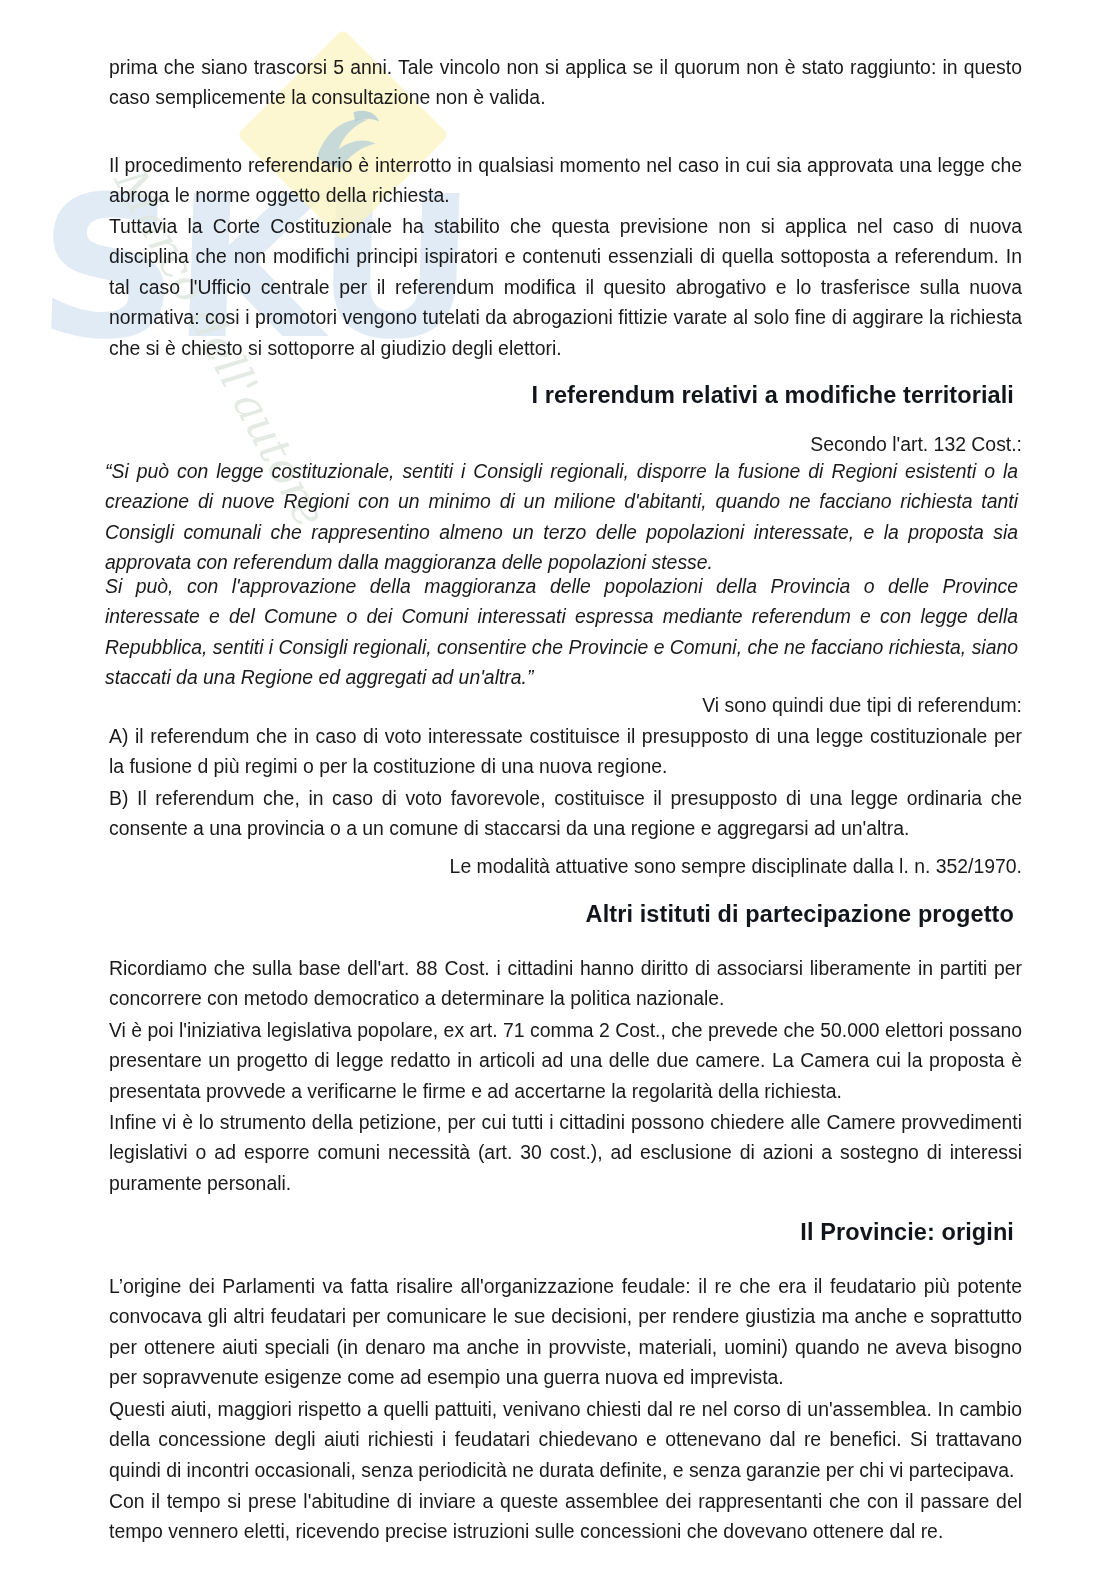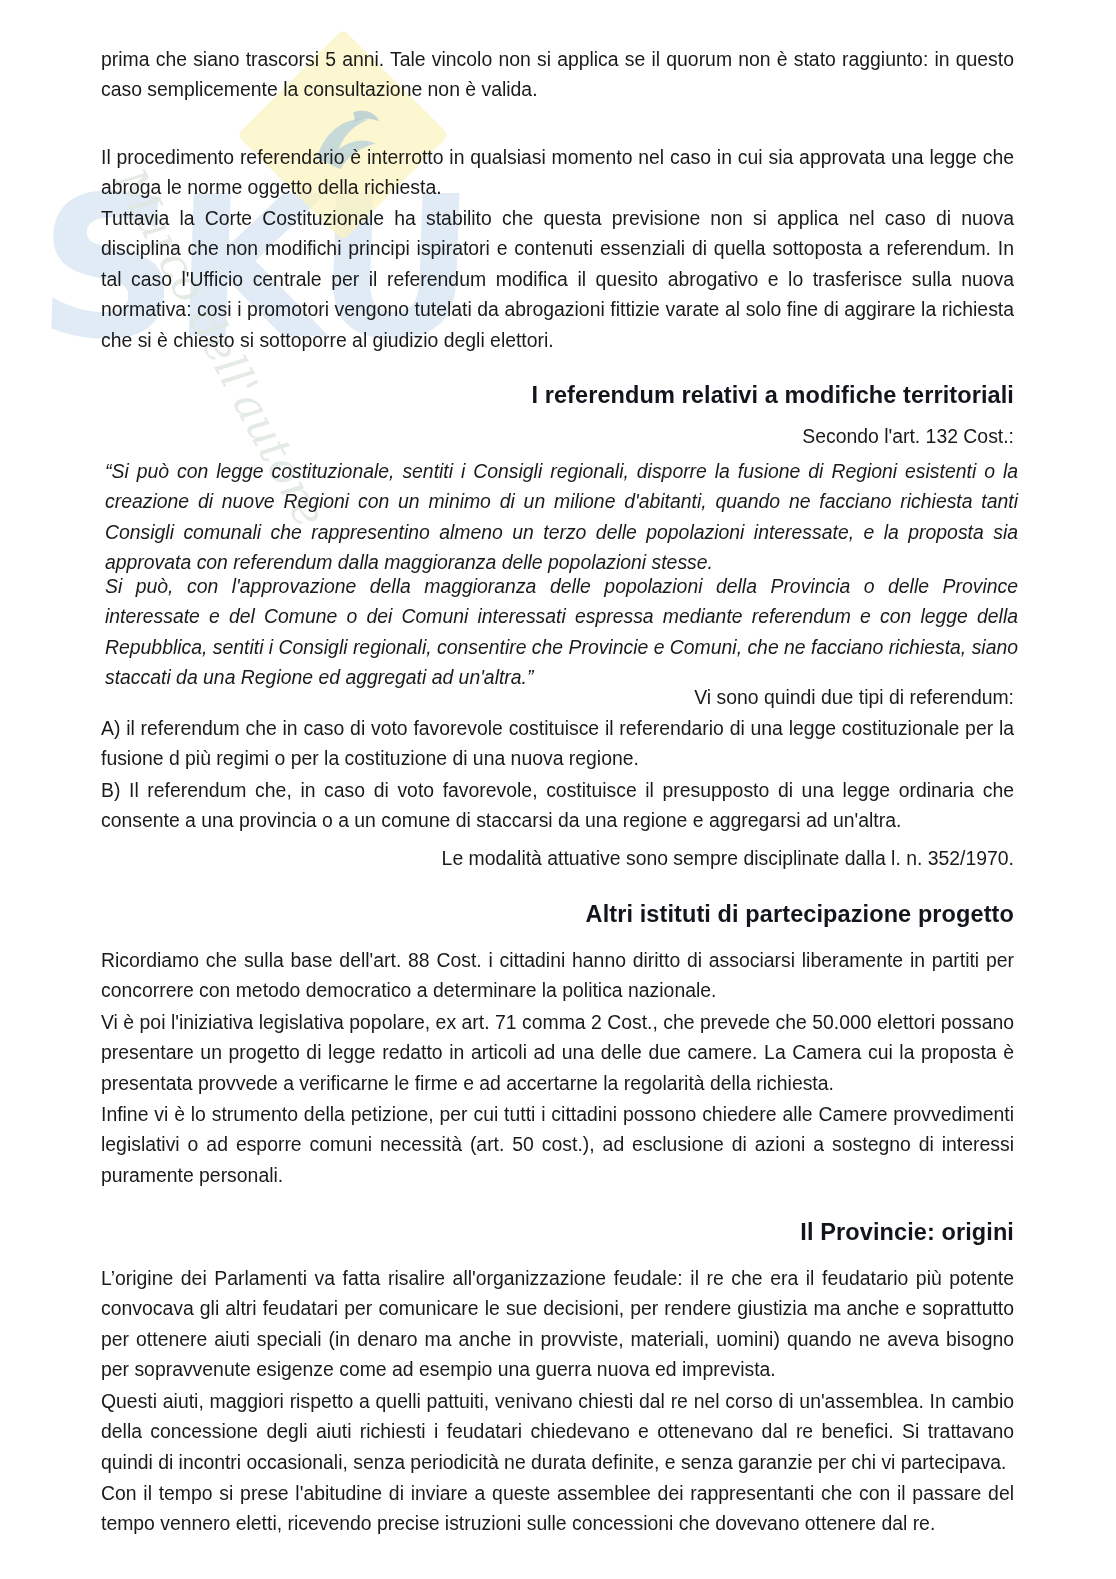--- a/index.html
+++ b/index.html
@@ -85,21 +85,21 @@
     z-index: 2;
   }
   .col {
     position: absolute;
     left: 101px;
     top: 0;
     width: 913px;
   }
 
   p.body {
-    margin: 0;
+    margin: 8px;
     font-size: 19.4px;
     line-height: 30.4px;
     color: #1a1a1a;
     text-align: justify;
     text-justify: inter-word;
     hyphens: none;
   }
   p.body.left { text-align: right; }
   p.quote {
     margin: 4px;
@@ -144,29 +144,29 @@
       <p class="body blk" style="top:203px">Tuttavia la Corte Costituzionale ha stabilito che questa previsione non si applica nel caso di nuova disciplina che non modifichi principi ispiratori e contenuti essenziali di quella sottoposta a referendum. In tal caso l'Ufficio centrale per il referendum modifica il quesito abrogativo e lo trasferisce sulla nuova normativa: cosi i promotori vengono tutelati da abrogazioni fittizie varate al solo fine di aggirare la richiesta che si è chiesto si sottoporre al giudizio degli elettori.</p>
 
       <h2 class="heading blk" style="top:380px">I referendum relativi a modifiche territoriali</h2>
 
       <p class="body left blk" style="top:421px">Secondo l'art. 132 Cost.:</p>
 
       <p class="quote blk" style="top:452px">“Si può con legge costituzionale, sentiti i Consigli regionali, disporre la fusione di Regioni esistenti o la creazione di nuove Regioni con un minimo di un milione d'abitanti, quando ne facciano richiesta tanti Consigli comunali che rappresentino almeno un terzo delle popolazioni interessate, e la proposta sia approvata con referendum dalla maggioranza delle popolazioni stesse.</p>
       <p class="quote blk" style="top:567px">Si può, con l'approvazione della maggioranza delle popolazioni della Provincia o delle Province interessate e del Comune o dei Comuni interessati espressa mediante referendum e con legge della Repubblica, sentiti i Consigli regionali, consentire che Provincie e Comuni, che ne facciano richiesta, siano staccati da una Regione ed aggregati ad un'altra.”</p>
 
       <p class="body left blk" style="top:682px">Vi sono quindi due tipi di referendum:</p>
-      <p class="body blk" style="top:713px">A) il referendum che in caso di voto favorevole costituisce il referendario di una legge costituzionale per la fusione d più regimi o per la costituzione di una nuova regione.</p>
+      <p class="body blk" style="top:713px">A) il referendum che in caso di voto interessate costituisce il presupposto di una legge costituzionale per la fusione d più regimi o per la costituzione di una nuova regione.</p>
       <p class="body blk" style="top:775px">B) Il referendum che, in caso di voto favorevole, costituisce il presupposto di una legge ordinaria che consente a una provincia o a un comune di staccarsi da una regione e aggregarsi ad un'altra.</p>
       <p class="body left blk" style="top:843px">Le modalità attuative sono sempre disciplinate dalla l. n. 352/1970.</p>
 
       <h2 class="heading blk" style="top:899px">Altri istituti di partecipazione progetto</h2>
 
       <p class="body blk" style="top:945px">Ricordiamo che sulla base dell'art. 88 Cost. i cittadini hanno diritto di associarsi liberamente in partiti per concorrere con metodo democratico a determinare la politica nazionale.</p>
       <p class="body blk" style="top:1007px">Vi è poi l'iniziativa legislativa popolare, ex art. 71 comma 2 Cost., che prevede che 50.000 elettori possano presentare un progetto di legge redatto in articoli ad una delle due camere. La Camera cui la proposta è presentata provvede a verificarne le firme e ad accertarne la regolarità della richiesta.</p>
-      <p class="body blk" style="top:1099px">Infine vi è lo strumento della petizione, per cui tutti i cittadini possono chiedere alle Camere provvedimenti legislativi o ad esporre comuni necessità (art. 50 cost.), ad esclusione di azioni a sostegno di interessi puramente personali.</p>
+      <p class="body blk" style="top:1099px">Infine vi è lo strumento della petizione, per cui tutti i cittadini possono chiedere alle Camere provvedimenti legislativi o ad esporre comuni necessità (art. 30 cost.), ad esclusione di azioni a sostegno di interessi puramente personali.</p>
 
       <h2 class="heading blk" style="top:1217px">Il Provincie: origini</h2>
 
       <p class="body blk" style="top:1263px">L’origine dei Parlamenti va fatta risalire all'organizzazione feudale: il re che era il feudatario più potente convocava gli altri feudatari per comunicare le sue decisioni, per rendere giustizia ma anche e soprattutto per ottenere aiuti speciali (in denaro ma anche in provviste, materiali, uomini) quando ne aveva bisogno per sopravvenute esigenze come ad esempio una guerra nuova ed imprevista.</p>
       <p class="body blk" style="top:1386px">Questi aiuti, maggiori rispetto a quelli pattuiti, venivano chiesti dal re nel corso di un'assemblea. In cambio della concessione degli aiuti richiesti i feudatari chiedevano e ottenevano dal re benefici. Si trattavano quindi di incontri occasionali, senza periodicità ne durata definite, e senza garanzie per chi vi partecipava.</p>
       <p class="body blk" style="top:1478px">Con il tempo si prese l'abitudine di inviare a queste assemblee dei rappresentanti che con il passare del tempo vennero eletti, ricevendo precise istruzioni sulle concessioni che dovevano ottenere dal re.</p>
 
     </div>
   </div>
 

